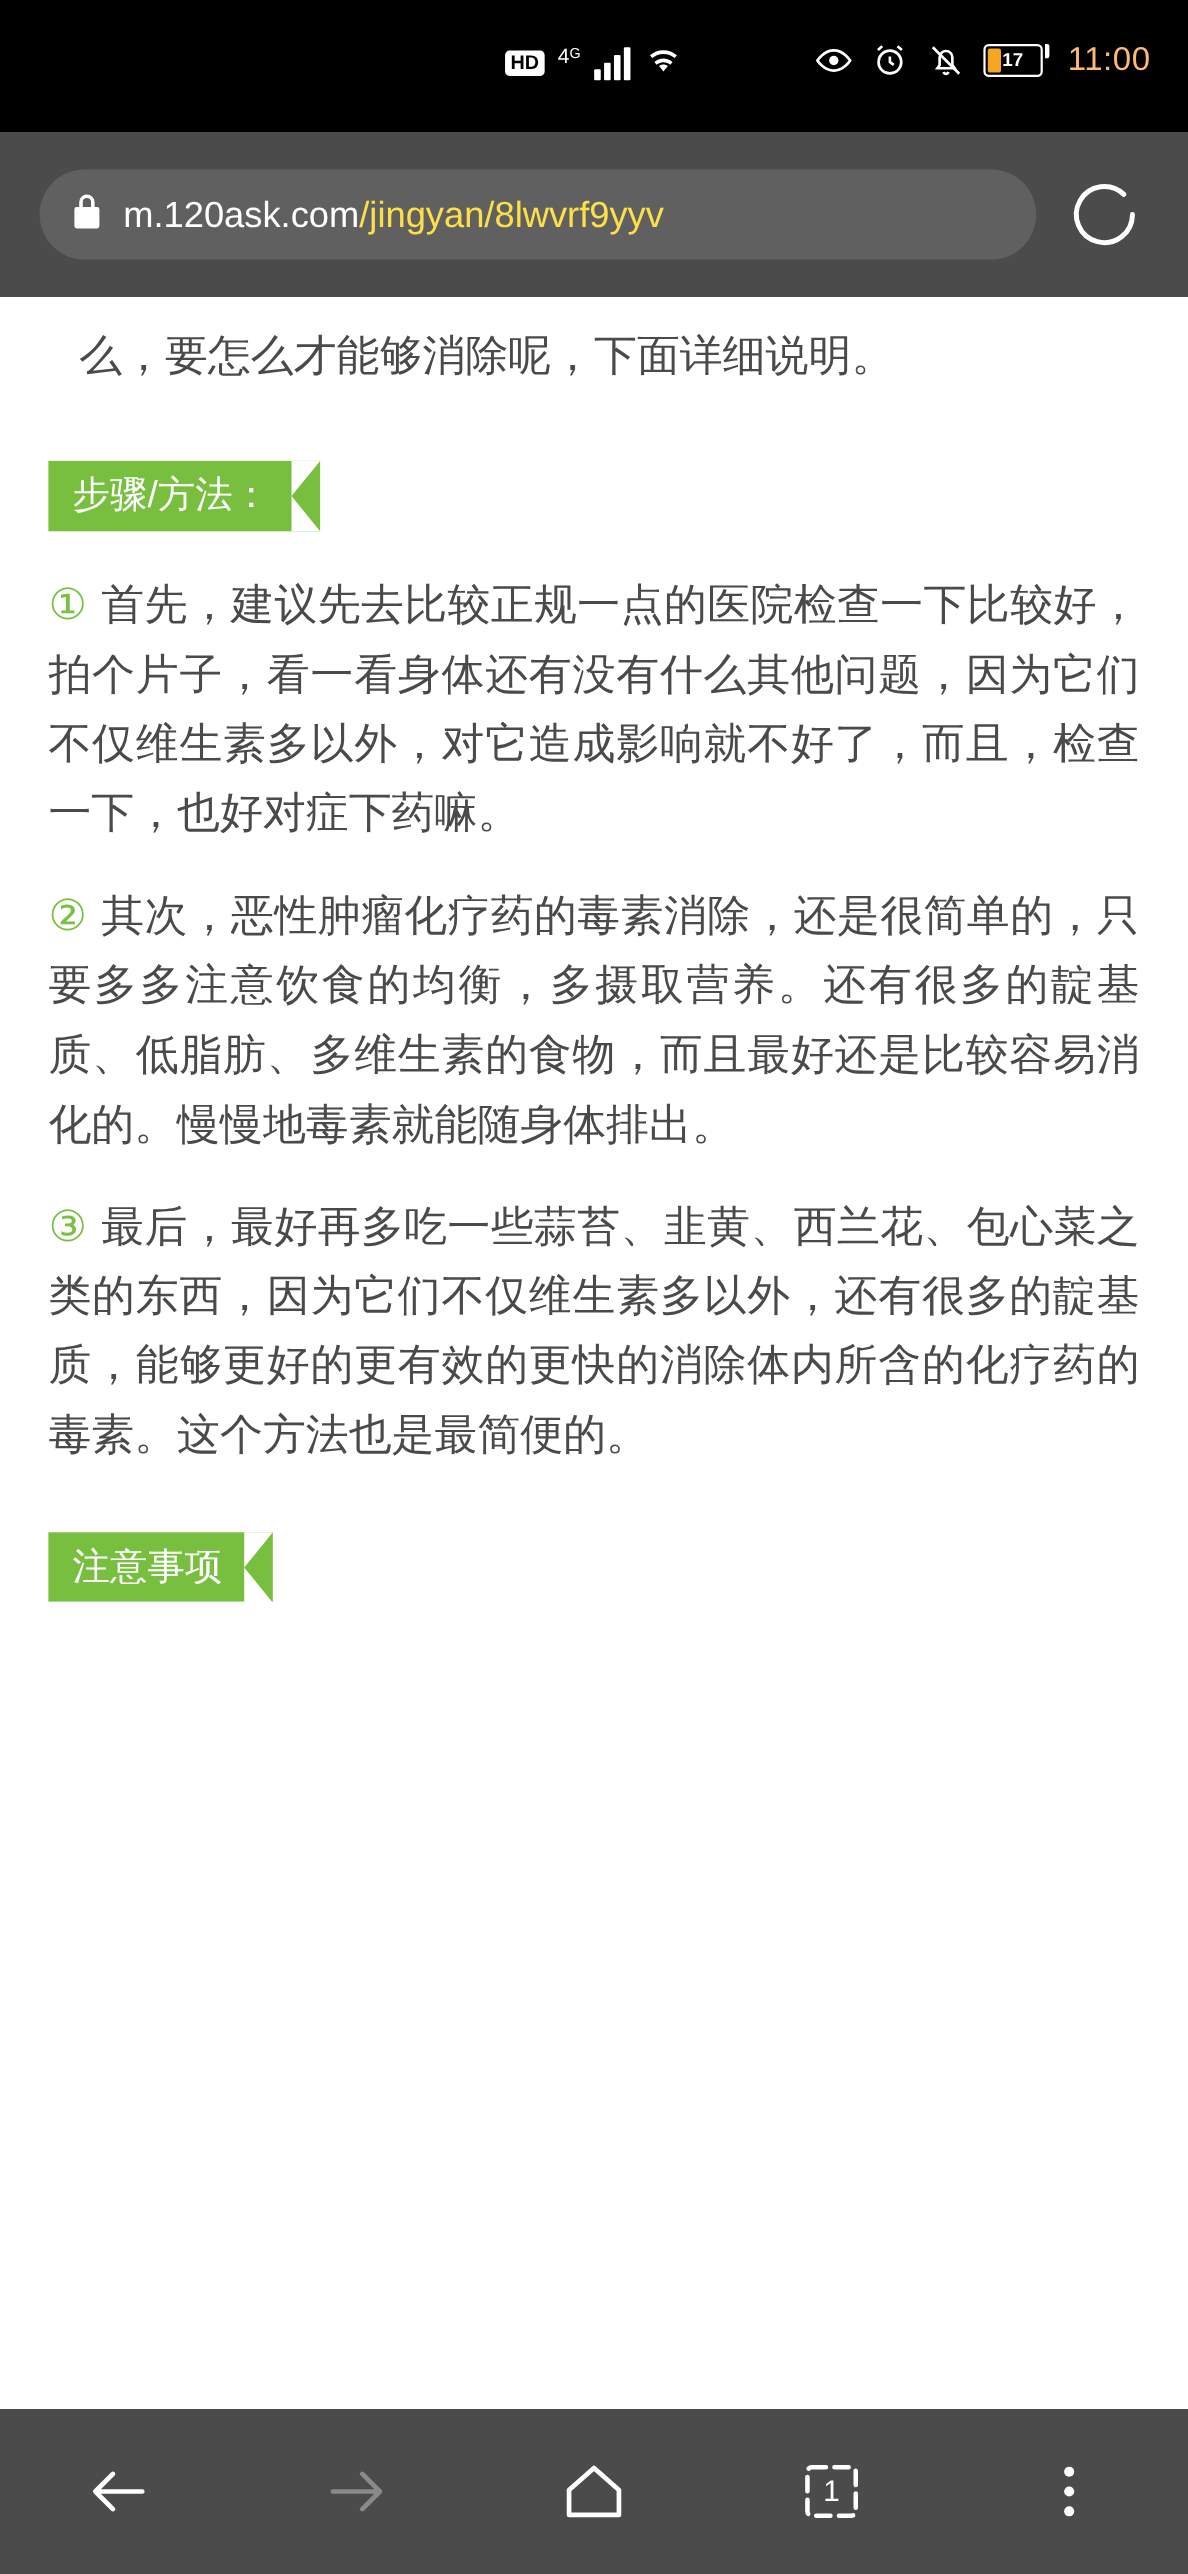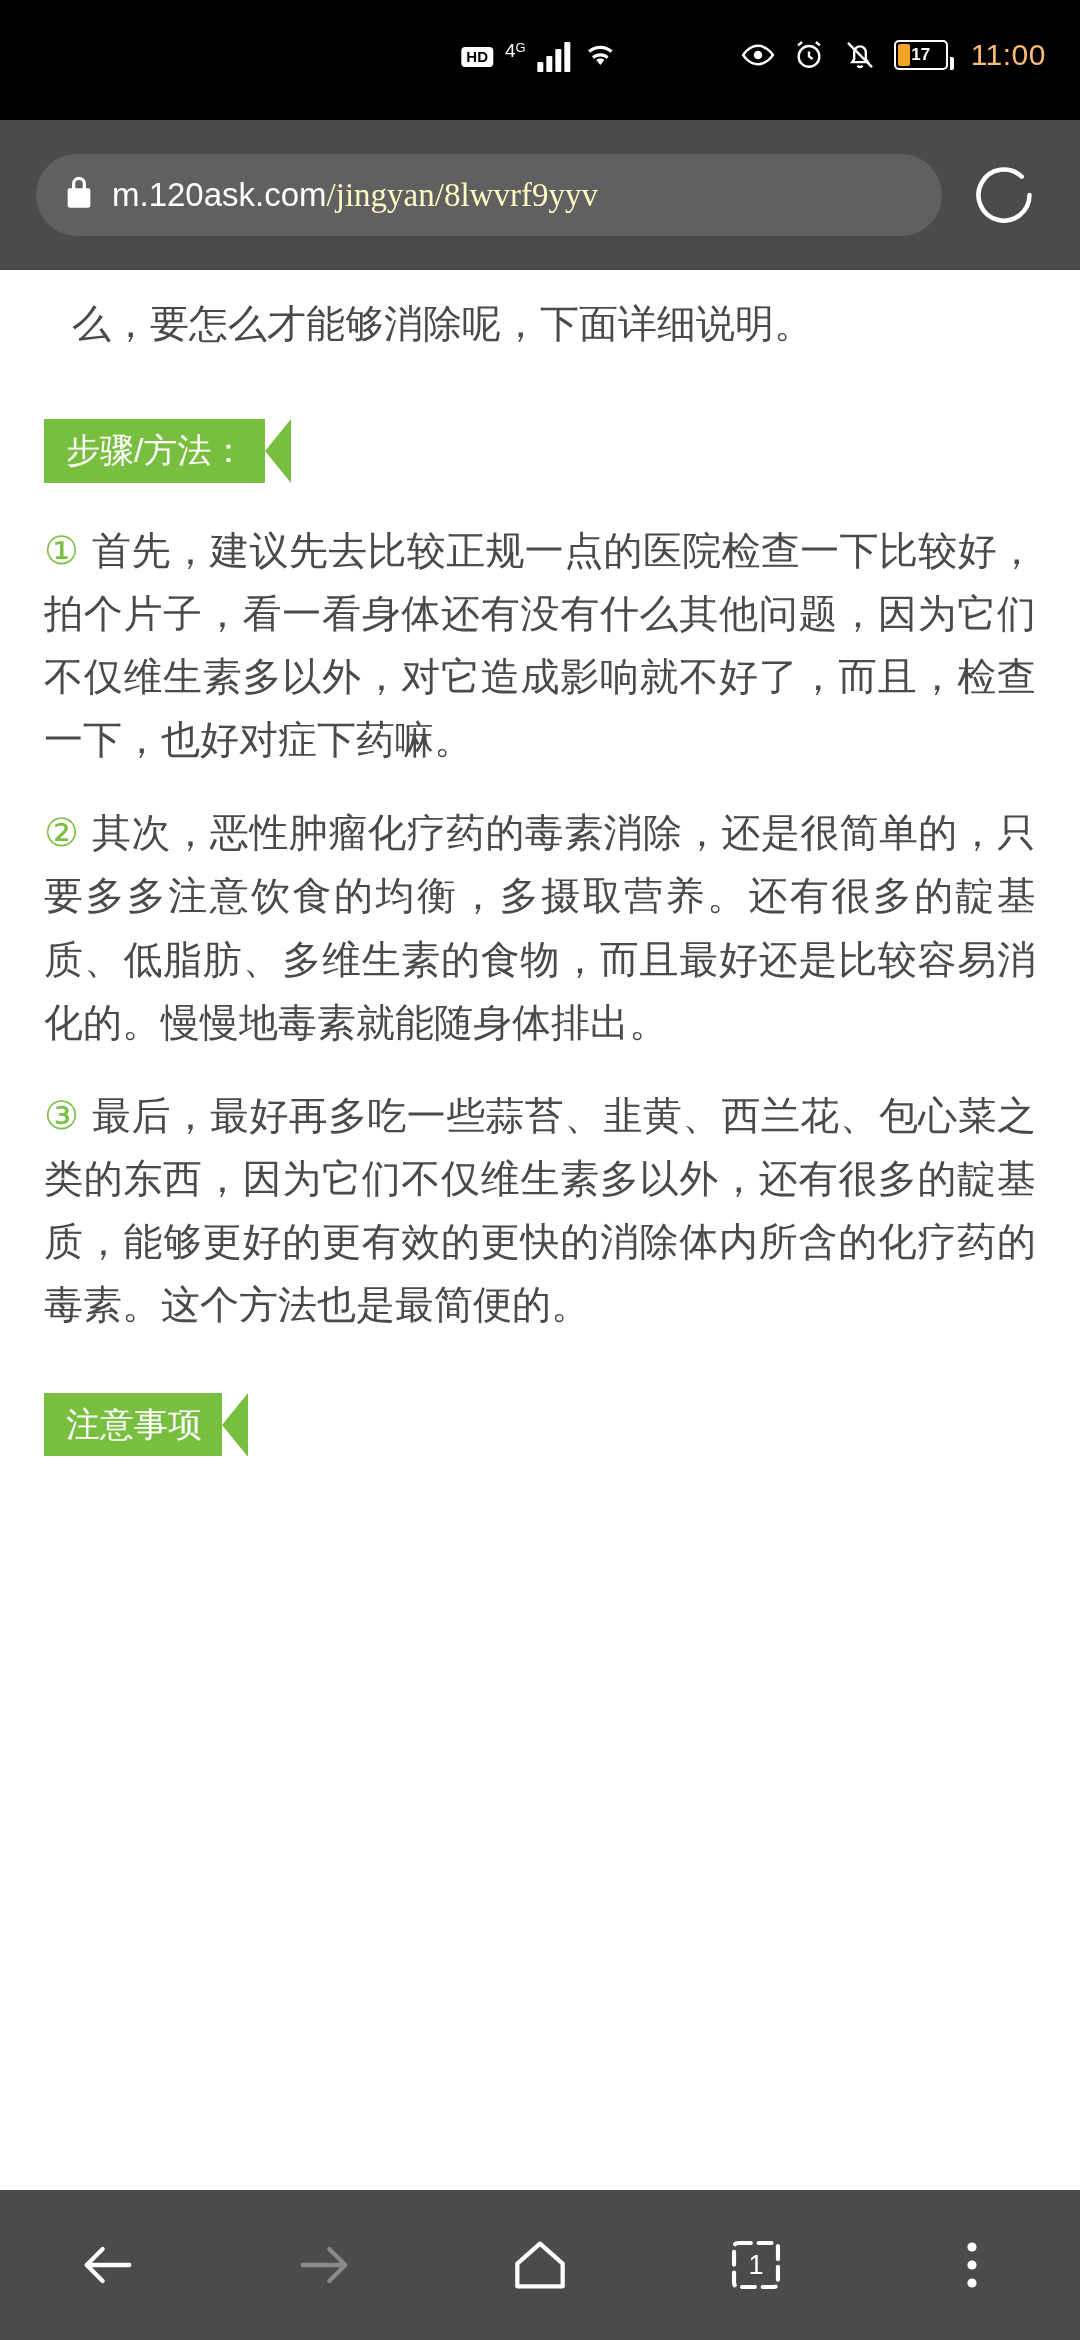--- a/index.html
+++ b/index.html
@@ -25,21 +25,21 @@
     position: relative;
     flex: 0 0 auto;
   }
   .status-center {
     position: absolute;
     left: 50%; transform: translateX(-50%);
     display: flex; align-items: center; gap: 12px;
     top: 50%; margin-top: -20px;
   }
   .hd-badge {
-    font-size: 15px; font-weight: bold;
+    font-size: 18px; font-weight: bold;
     background: #ffffff; color: #000000;
     border-radius: 4px;
     padding: 1px 5px;
     line-height: 1.15;
   }
   .g4 { font-size: 19px; display: flex; align-items: flex-start; height: 34px; }
   .g4 sup { font-size: 13px; }
   .sig-bars { display: flex; align-items: flex-end; gap: 3px; height: 30px; }
   .sig-bars i { width: 6px; background: #ffffff; display: block; border-radius: 1px; }
   .sig-bars i:nth-child(1) { height: 10px; }
@@ -47,21 +47,21 @@
   .sig-bars i:nth-child(3) { height: 23px; }
   .sig-bars i:nth-child(4) { height: 30px; }
   .wifi-icon { width: 36px; height: 30px; }
 
   .status-right {
     position: absolute; right: 34px; top: 50%; margin-top: -22px;
     display: flex; align-items: center; gap: 17px;
   }
   .status-right .ic { width: 34px; height: 34px; display: block; }
   .battery {
-    display: flex; align-items: flex-end;
+    display: flex; align-items: flex-start;
   }
   .battery-body {
     width: 54px; height: 30px;
     border: 2px solid #ffffff;
     border-radius: 5px;
     position: relative;
     display: flex; align-items: center;
   }
   .battery-fill {
     background: #f5a623;
@@ -98,21 +98,21 @@
     padding: 0 30px;
     gap: 20px;
     overflow: hidden;
   }
   .lock-icon { width: 26px; height: 34px; flex: 0 0 auto; }
   .url-text {
     font-size: 33px; color: #ffffff;
     white-space: nowrap; overflow: hidden;
     font-family: "Liberation Sans", sans-serif;
   }
-  .url-text .path { color: #fef9c3; font-family: Liberation Serif, serif; }
+  .url-text .path { color: #fde047; }
   .reload-btn {
     width: 92px; height: 92px;
     margin-left: 16px;
     display: flex; align-items: center; justify-content: center;
     flex: 0 0 auto;
   }
 
   
   .content {
     flex: 1 1 auto;

